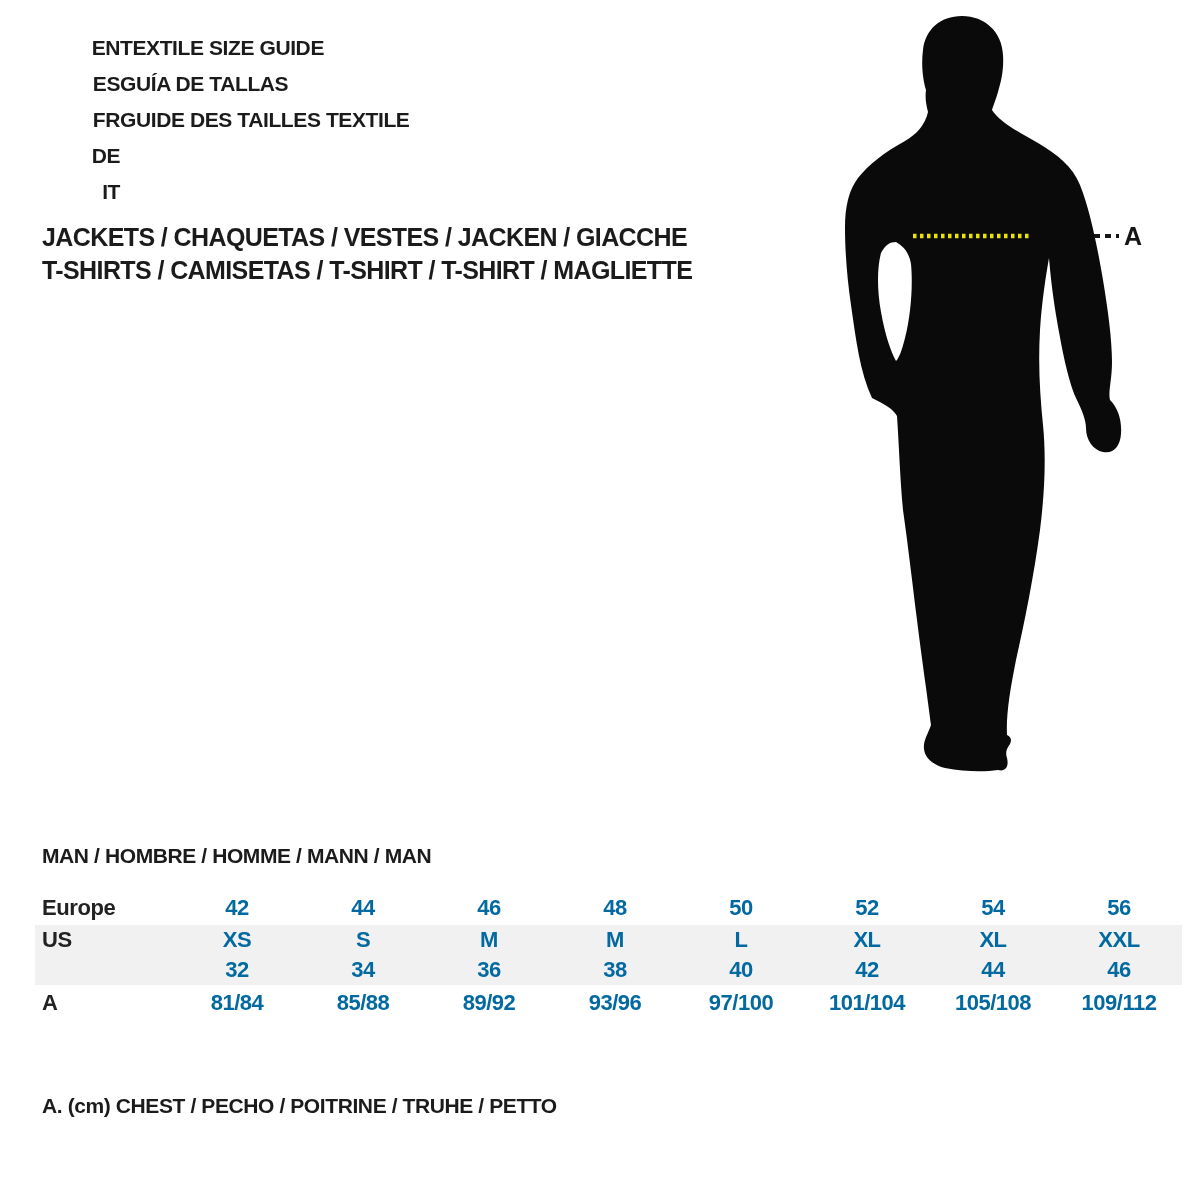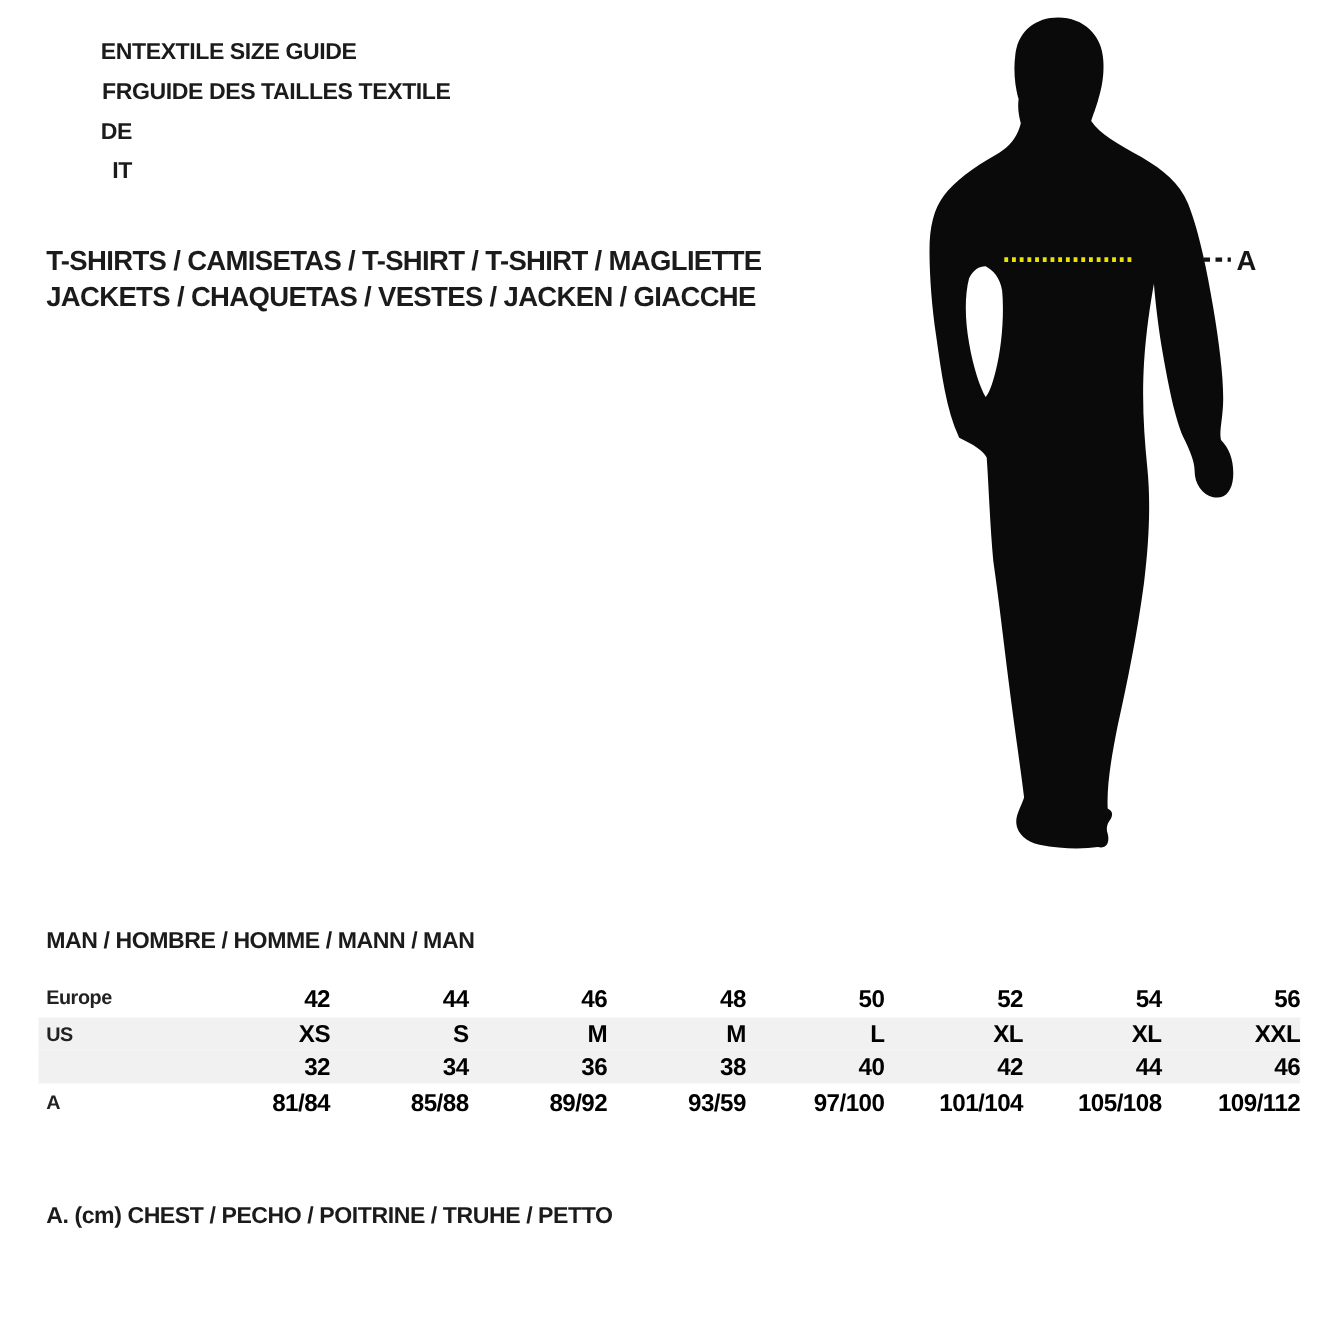--- a/index.html
+++ b/index.html
@@ -25,48 +25,52 @@
   
   .size-table{position:absolute;left:35px;top:890px;width:1147px;}
   .table-header{
     height:31px;line-height:31px;background:#cbcbcb;border-top:2px solid #b4b4b4;
     color:#3d3d3d;font-size:26px;font-weight:bold;letter-spacing:-1px;
     padding-left:7px;box-sizing:border-box;white-space:nowrap;
   }
   .trow{display:flex;align-items:center;height:35px;font-weight:bold;}
   .trow.compact{height:30px;}
   .trow.shaded{background:#f1f1f1;}
-  .tlabel{width:132px;padding-left:7px;font-size:18px;color:#222;letter-spacing:-0.4px;}
-  .tcell{flex:1;text-align:right;font-size:22px;color:#000000;letter-spacing:-0.5px;}
+  .tlabel{width:132px;padding-left:7px;font-size:22px;color:#222;letter-spacing:-0.4px;}
+  .tcell{flex:1;text-align:center;font-size:22px;color:#0369a1;letter-spacing:-0.5px;}
   
   .footnote{position:absolute;left:42px;top:1094px;font-size:21px;font-weight:bold;letter-spacing:-0.4px;}
 </style>
 </head>
 <body>
 
 <div class="lang-list">
   <div class="lang-row">
     <span class="lang-code">EN</span>
     <span class="lang-title">TEXTILE SIZE GUIDE</span>
+  </div>
+  <div class="lang-row">
+    <span class="lang-code">ES</span>
+    <span class="lang-title">GUÍA DE TALLAS</span>
   </div>
   <div class="lang-row">
     <span class="lang-code">FR</span>
     <span class="lang-title">GUIDE DES TAILLES TEXTILE</span>
   </div>
   <div class="lang-row">
     <span class="lang-code">DE</span>
   </div>
   <div class="lang-row">
     <span class="lang-code">IT</span>
   </div>
 </div>
 
 <div class="categories">
+  <div class="category-line">JACKETS / CHAQUETAS / VESTES / JACKEN / GIACCHE</div>
   <div class="category-line">T-SHIRTS / CAMISETAS / T-SHIRT / T-SHIRT / MAGLIETTE</div>
-  <div class="category-line">JACKETS / CHAQUETAS / VESTES / JACKEN / GIACCHE</div>
 </div>
 
 <svg class="figure-svg" viewBox="830 0 370 790" aria-hidden="true">
   <path fill-rule="evenodd" d="M962,16
            C985,16 1002,32 1003,55
            C1004,70 1001,82 998,92
            C995,102 993,106 992,110
            C1000,122 1015,130 1038,143
            C1058,155 1072,166 1080,185
            C1090,210 1097,245 1103,280
@@ -153,21 +157,21 @@
     <div class="tcell">42</div>
     <div class="tcell">44</div>
     <div class="tcell">46</div>
   </div>
 
   <div class="trow">
     <div class="tlabel">A</div>
     <div class="tcell">81/84</div>
     <div class="tcell">85/88</div>
     <div class="tcell">89/92</div>
-    <div class="tcell">93/59</div>
+    <div class="tcell">93/96</div>
     <div class="tcell">97/100</div>
     <div class="tcell">101/104</div>
     <div class="tcell">105/108</div>
     <div class="tcell">109/112</div>
   </div>
 </div>
 
 <div class="footnote">A. (cm) CHEST / PECHO / POITRINE / TRUHE / PETTO</div>
 
 </body></html>

